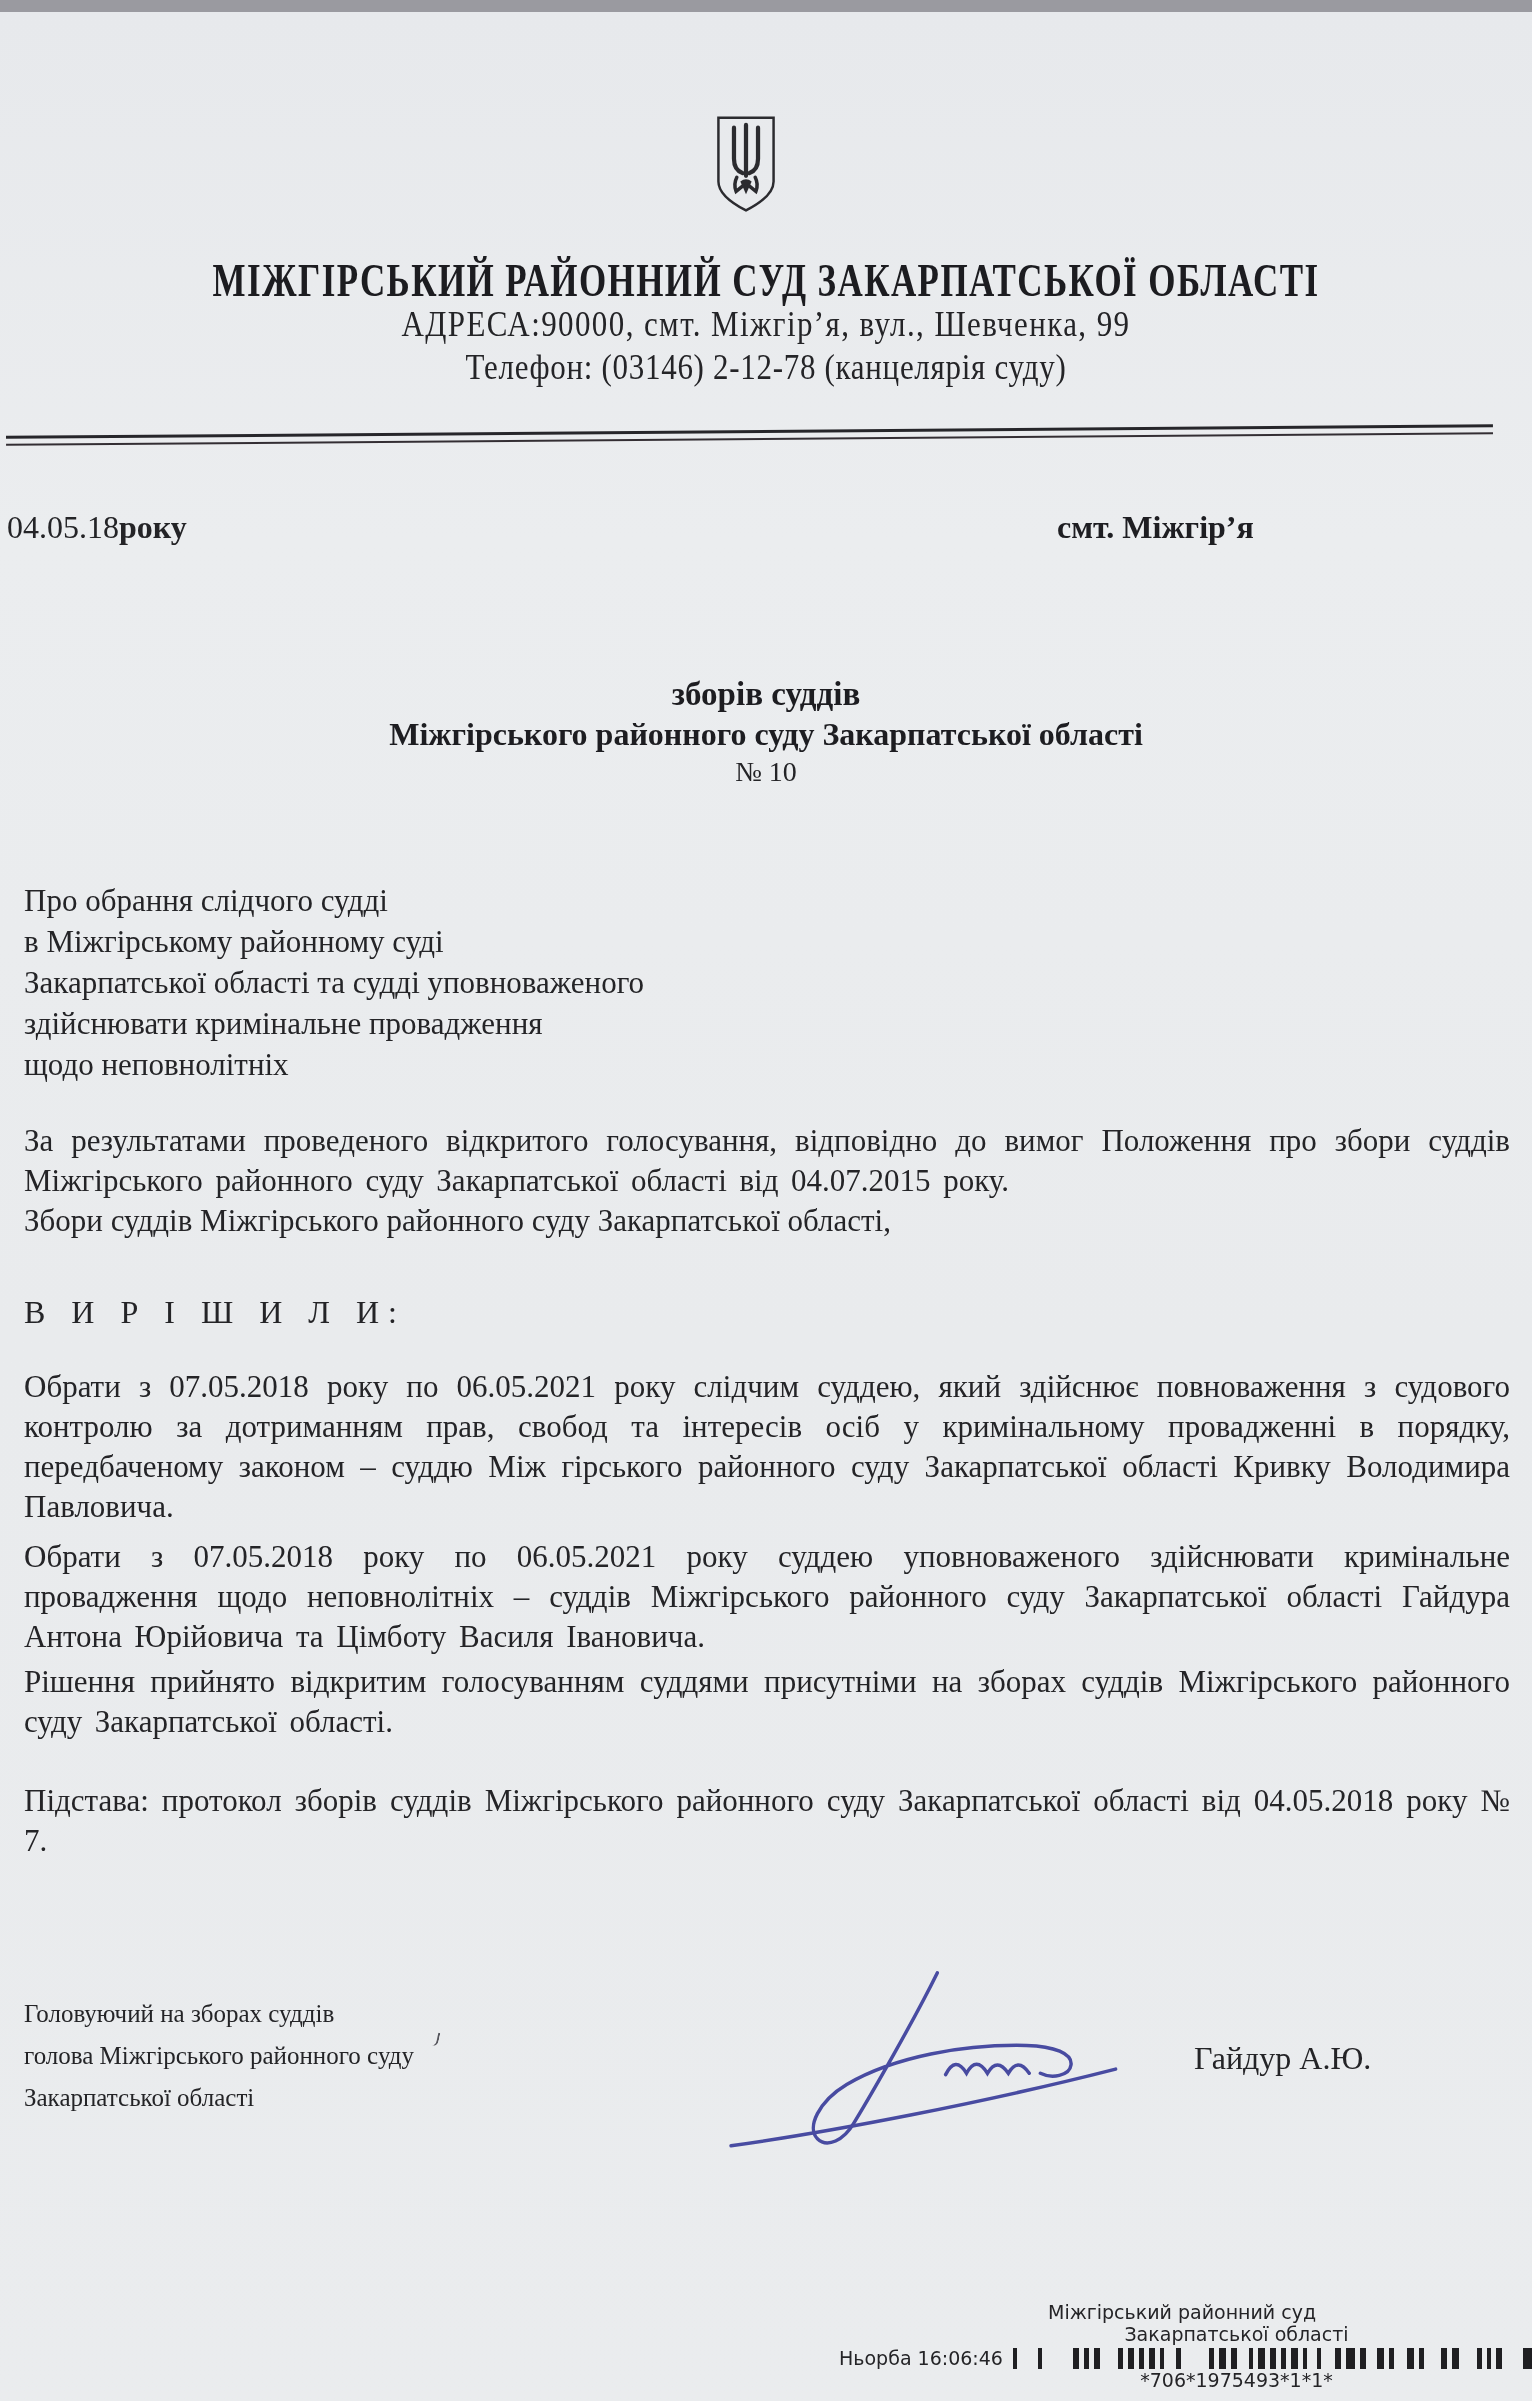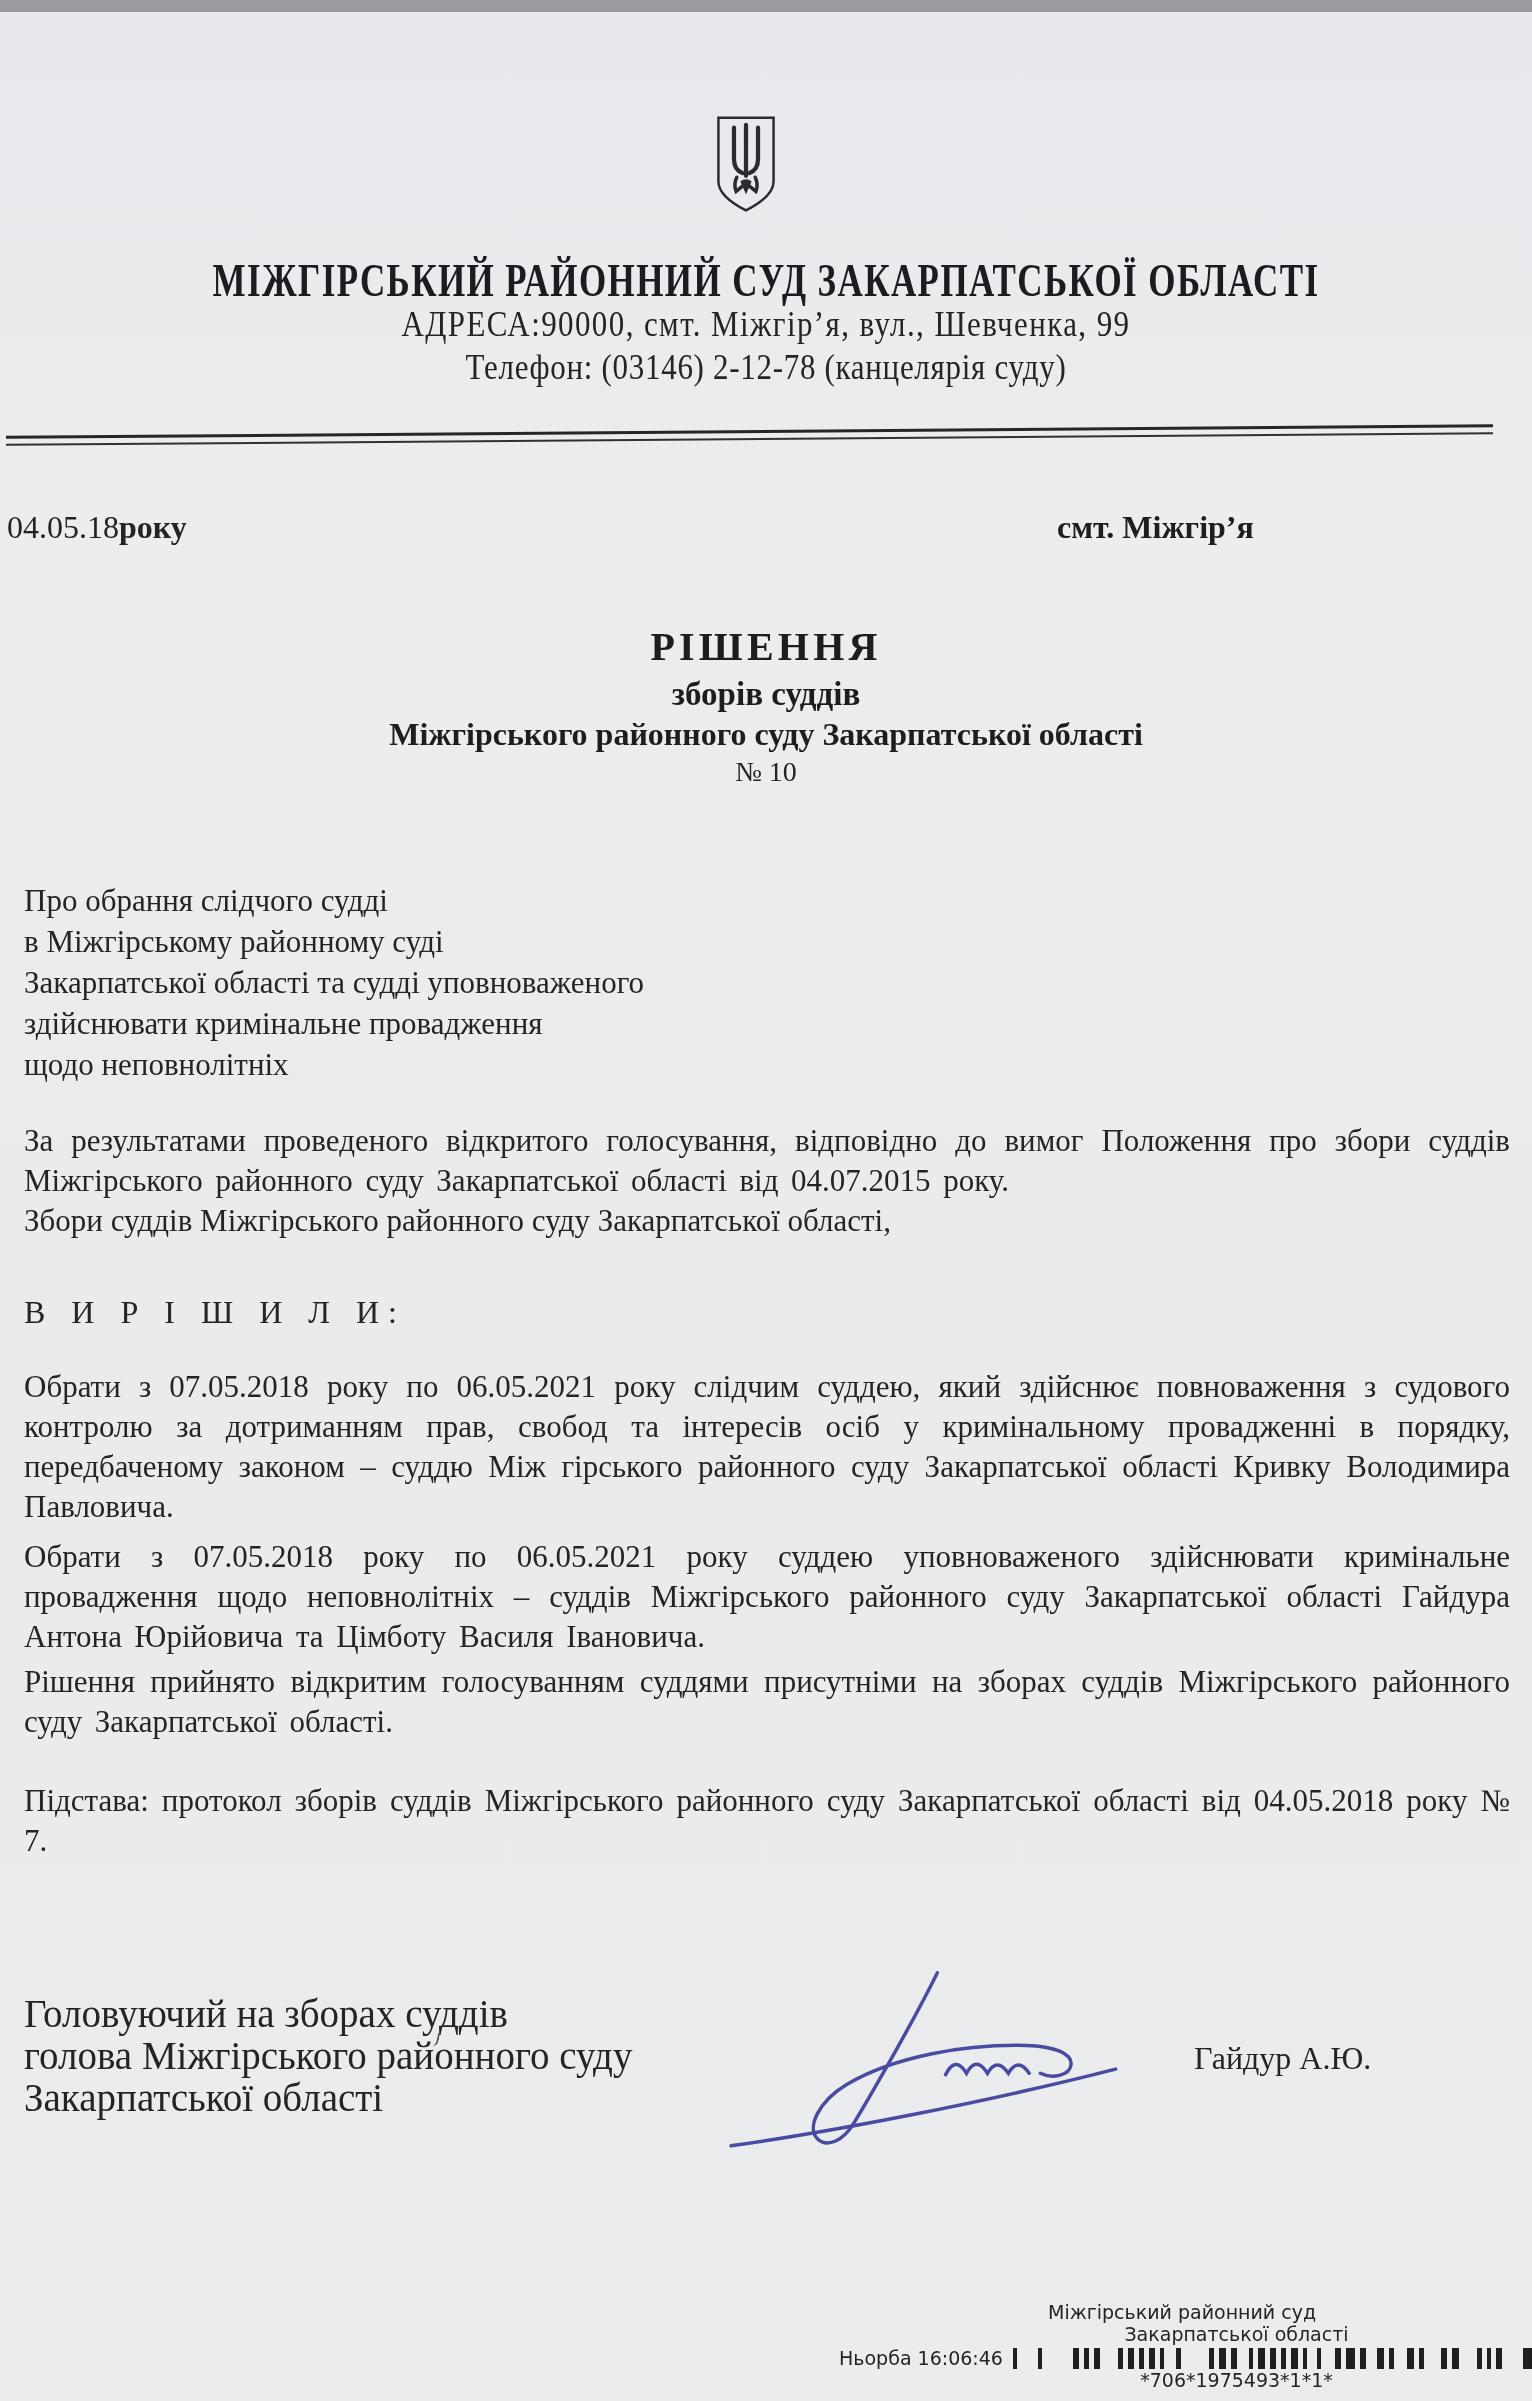--- a/index.html
+++ b/index.html
@@ -46,21 +46,21 @@
   .flow{top:1109px;left:24px;width:1486px;font-size:31px;line-height:40px;}
   .flow .just{text-align:justify;word-spacing:4.9px;}
   .intro2{margin-top:0;}
   .resolved{margin-top:51px;font-size:32px;letter-spacing:9px;}
   .p1{margin-top:35px;}
   .p2{margin-top:9.8px;}
   .p3{margin-top:5.6px;}
   .basis{margin-top:39px;}
 
   
-  .sig-role{top:1981px;left:24px;font-size:39px;line-height:42px;white-space:pre-line;}
+  .sig-role{top:1981px;left:24px;font-size:25px;line-height:42px;white-space:pre-line;}
   .sig-name{top:2028px;left:1194px;font-size:32px;}
   .sig-svg{left:664px;top:1947px;width:488px;height:209px;}
   .speck{left:432px;top:2020px;width:4.9px;height:14px;border-right:2.1px solid #55555c;
     border-radius:0 0 5.6px 0;transform:rotate(12deg);}
 
   
   .stamp{font-family:"DejaVu Sans","Liberation Sans",sans-serif;color:#242427;}
   .st1{top:2289px;left:1048px;width:377px;text-align:left;font-size:19px;}
   .st2{top:2311px;left:1048px;width:377px;text-align:center;font-size:19px;}
   .bcrow{top:2334px;left:839px;height:24px;display:flex;align-items:center;}
@@ -95,21 +95,20 @@
   <div class="abs rule">
       <i class="r1"></i>
       <i class="r2"></i>
     </div>
 
   <div class="abs dateline">
     <span class="date"><span>04.05.18</span><b>року</b></span>
     <span class="place">смт. Міжгір’я</span>
   </div>
 
-  <div class="abs center t1">РІШЕННЯ</div>
   <div class="abs center t3">Міжгірського районного суду Закарпатської області</div>
   <div class="abs center t2">зборів суддів</div>
   <div class="abs center t4">№ 10</div>
 
   <div class="abs subject">Про обрання слідчого судді
 в Міжгірському районному суді
 Закарпатської області та судді уповноваженого
 здійснювати кримінальне провадження
 щодо неповнолітніх</div>
 

